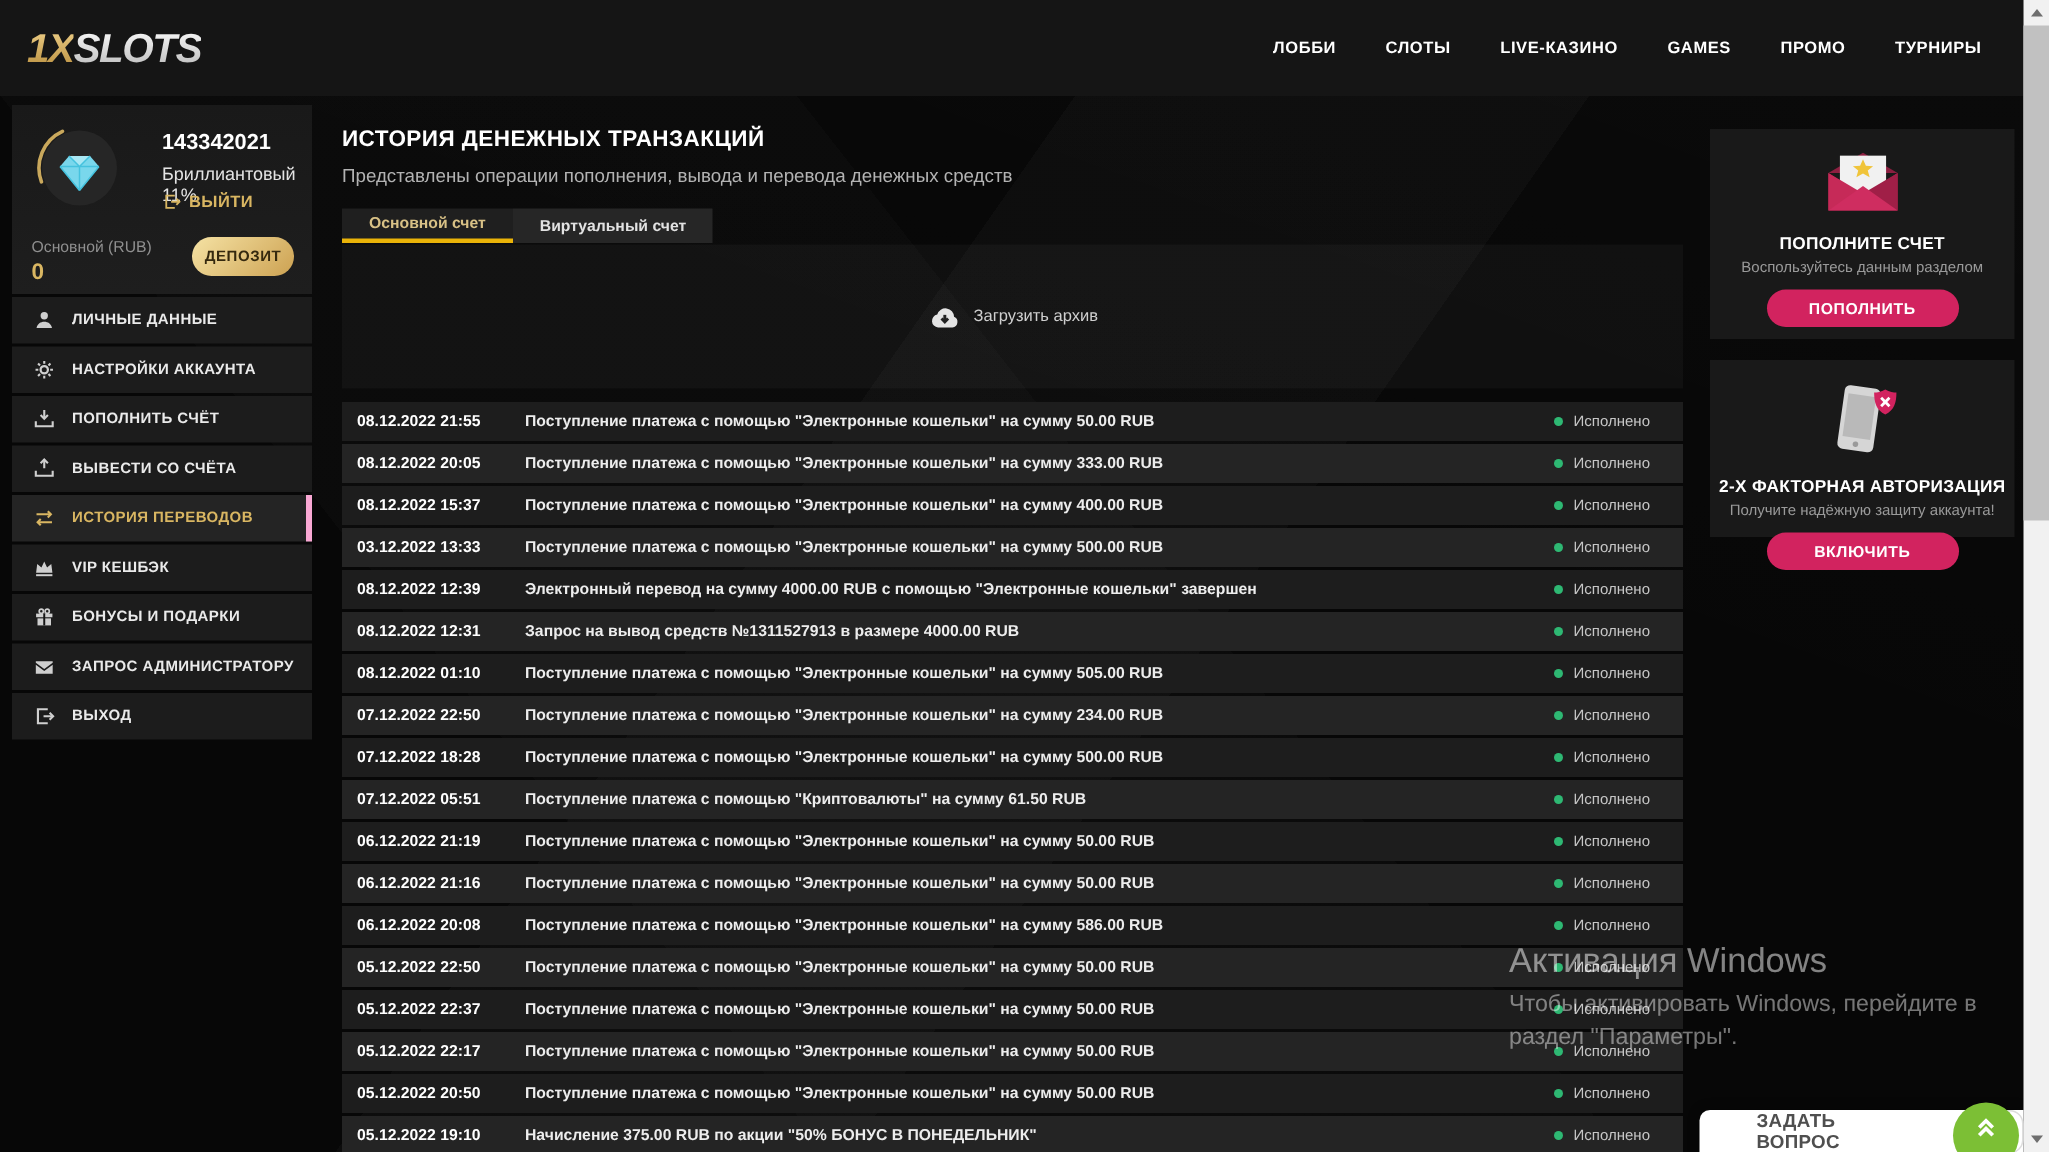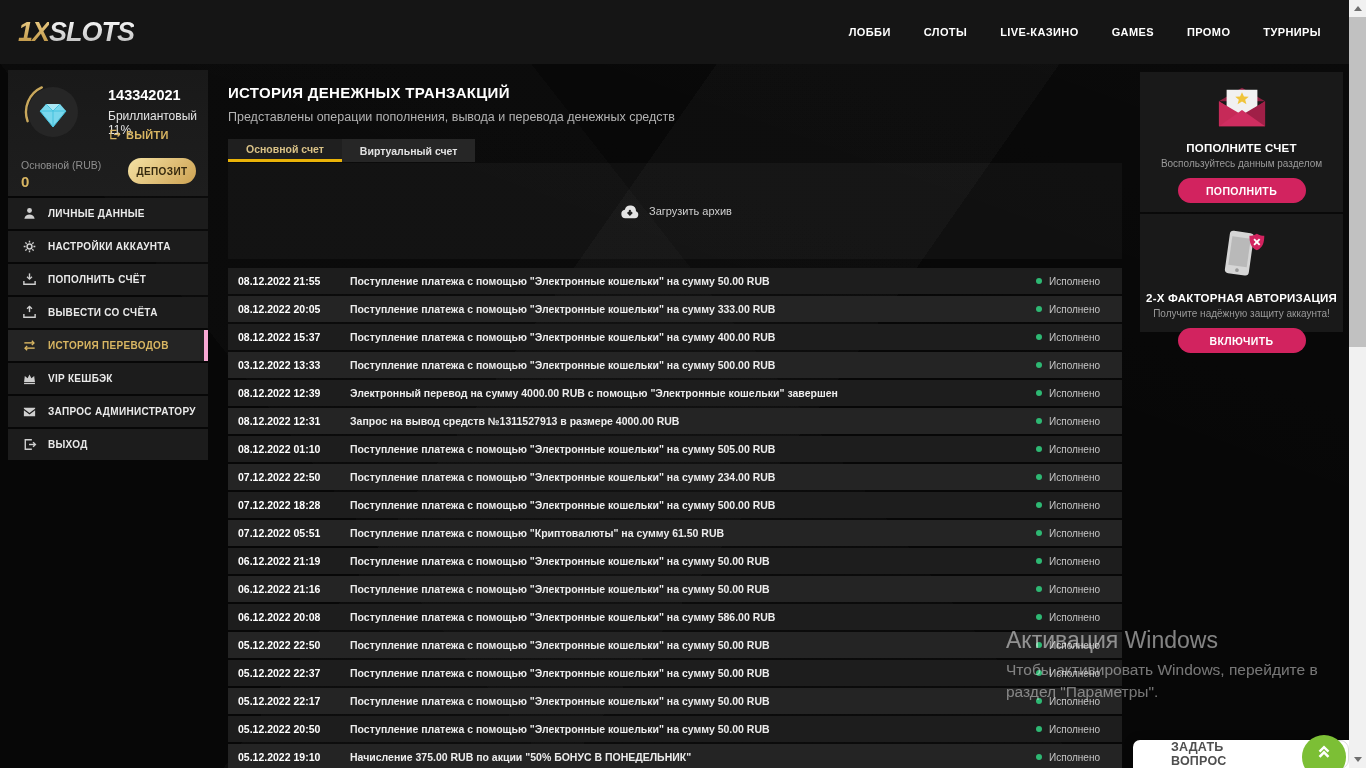--- a/index.html
+++ b/index.html
@@ -64,21 +64,21 @@
   .t-row:nth-child(odd) { background:#1d1d1d; }
   .t-row:nth-child(even) { background:#242424; }
   .t-date { width:102px; flex:0 0 102px; font-size:10.5px; font-weight:700; color:#fff; white-space:nowrap; }
   .t-desc { flex:1; margin-left:10px; font-size:10.5px; font-weight:600; color:#ededed; white-space:nowrap; overflow:hidden; }
   .t-status { display:flex; align-items:center; gap:7px; }
   .dot { width:6px; height:6px; border-radius:50%; background:#2eb873; }
   .t-status span:last-child { font-size:10px; color:#c6c6c6; }
 
   
   .promo { left:1140px; top:72px; width:203px; }
-  .promo-card { background:#191919; margin-bottom:2px; text-align:center; padding-top:12px; }
+  .promo-card { background:#191919; margin-bottom:2px; text-align:center; padding-top:12px;margin-top:14px; }
   .promo-card.c1 { height:140px; }
   .promo-card.c2 { height:118px; }
   .promo-icon { display:inline-block; }
   .promo-title { font-size:11.5px; font-weight:800; letter-spacing:.2px; color:#fff; margin-top:4px; }
   .promo-sub { font-size:10px; color:#9a9a9a; margin-top:4px; }
   .promo-btn { margin:9px auto 0; width:128px; height:25px; border-radius:13px; background:#d2235f;
     color:#fff; font-size:10.5px; font-weight:800; letter-spacing:.4px; display:flex; align-items:center; justify-content:center; cursor:pointer; }
 
   
   .watermark { left:1006px; top:627px; pointer-events:none; }
@@ -272,20 +272,28 @@
 
     <div class="menu-item">
       <span class="mi-icon">
         <svg class="sym">
           <use href="#crown-icon"></use>
         </svg>
       </span>
       <span class="mi-label">VIP КЕШБЭК</span>
     </div>
 
+    <div class="menu-item">
+      <span class="mi-icon">
+        <svg class="sym">
+          <use href="#gift-icon"></use>
+        </svg>
+      </span>
+      <span class="mi-label">БОНУСЫ И ПОДАРКИ</span>
+    </div>
 
     <div class="menu-item">
       <span class="mi-icon">
         <svg class="sym">
           <use href="#envelope-icon"></use>
         </svg>
       </span>
       <span class="mi-label">ЗАПРОС АДМИНИСТРАТОРУ</span>
     </div>
 

